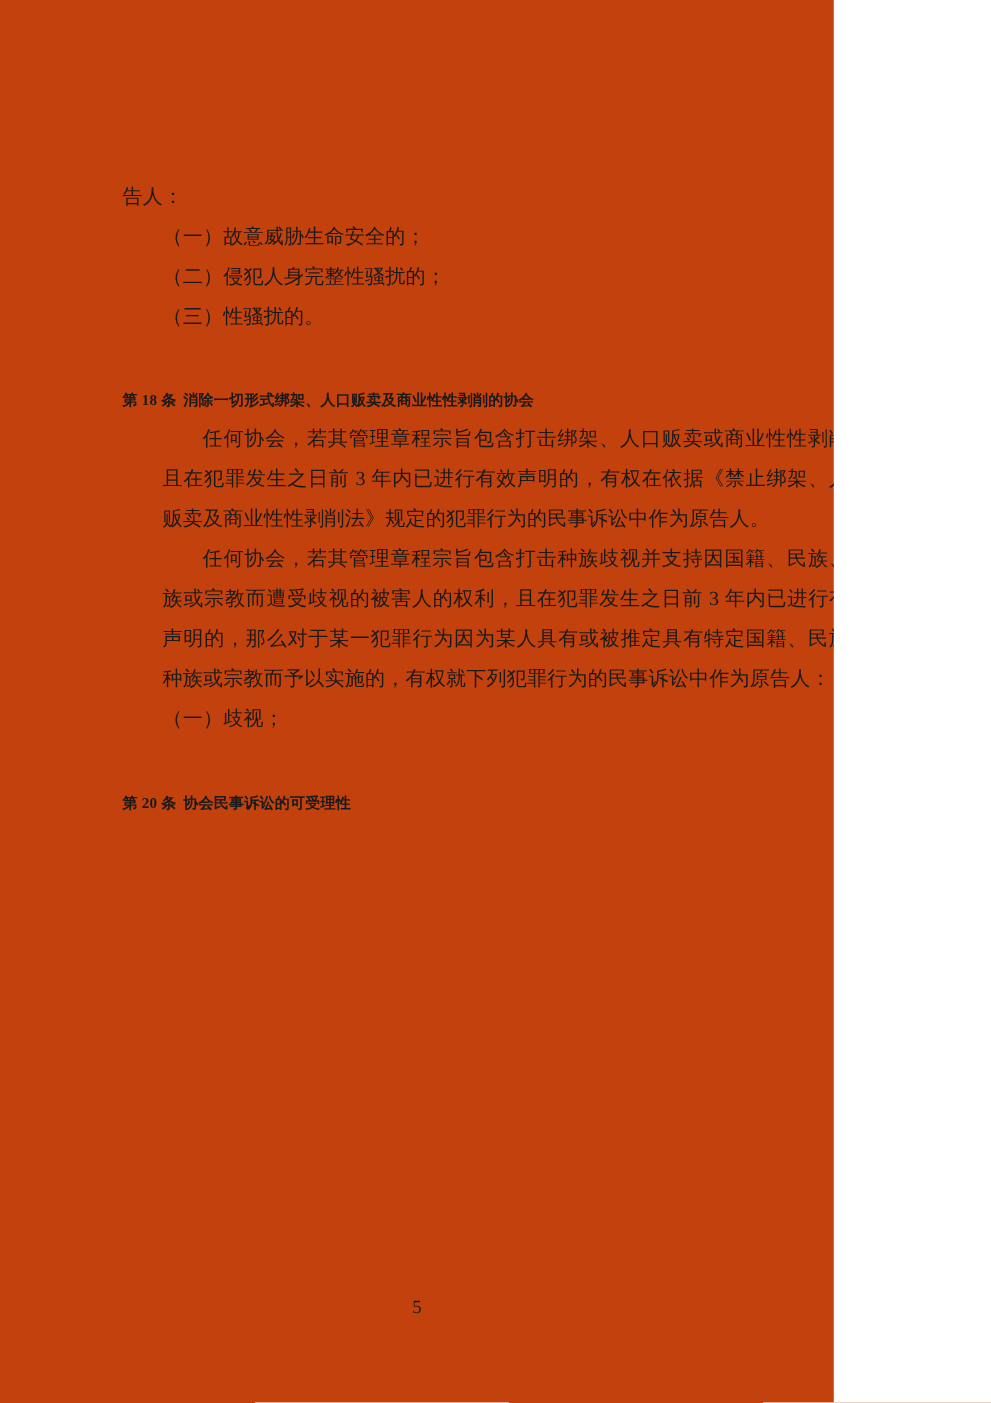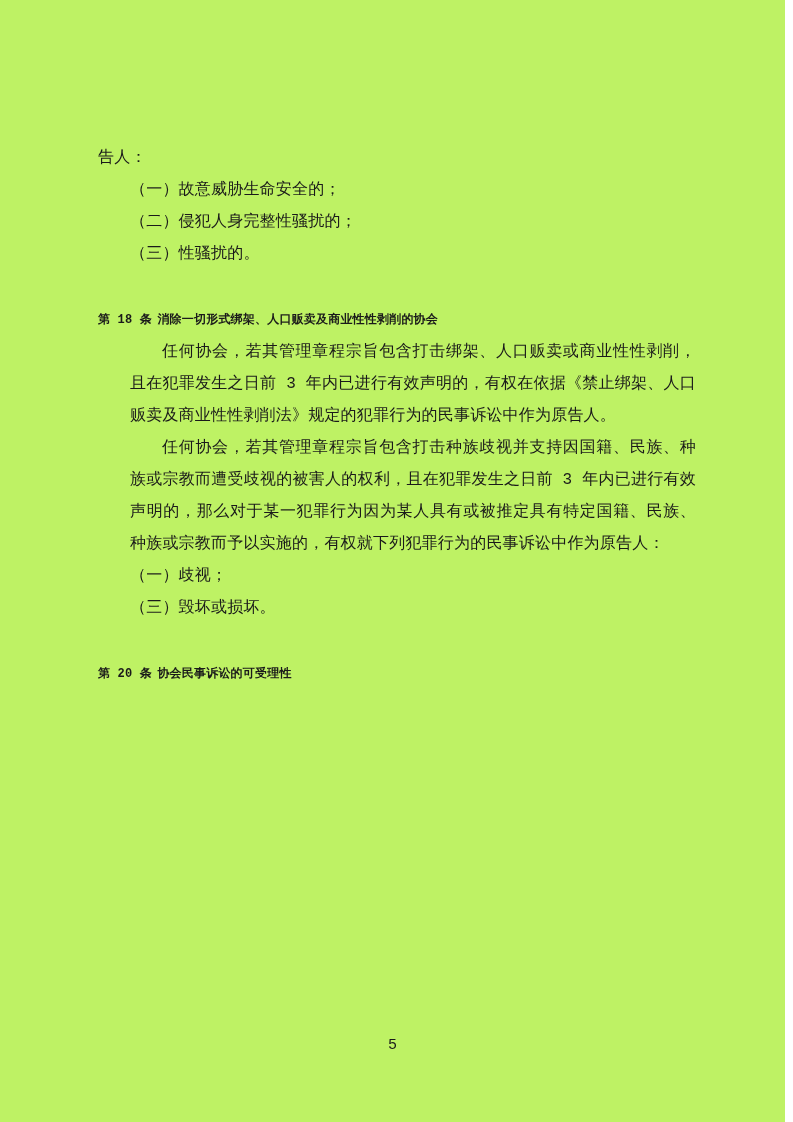--- a/index.html
+++ b/index.html
@@ -2,24 +2,24 @@
 <html><head>
 <meta charset="utf-8">
 <style>
   html, body {
     margin: 0;
     padding: 0;
     background: #ffffff;
   }
   .page {
     position: relative;
-    width: 785px;
+    width: 667px;
     height: 1122px;
-    background: #bef264;
-    font-family: Liberation Mono, monospace;
+    background: #c2410c;
+    font-family: Liberation Serif, serif;
     color: #1a1a1a;
     overflow: hidden;
   }
   .content {
     position: absolute;
     left: 98px;
     top: 142px;
     width: 598px;
     font-size: 16px;
     line-height: 32px;
@@ -68,21 +68,20 @@
     <p class="list-item">（二）侵犯人身完整性骚扰的；</p>
     <p class="list-item">（三）性骚扰的。</p>
 
     <h2 class="article-heading" style="font-size:12px;">
       <span class="heading-number">第 18 条</span><span class="heading-title">消除一切形式绑架、人口贩卖及商业性性剥削的协会</span>
     </h2>
     <p class="body-text indent">任何协会，若其管理章程宗旨包含打击绑架、人口贩卖或商业性性剥削，且在犯罪发生之日前 3 年内已进行有效声明的，有权在依据《禁止绑架、人口贩卖及商业性性剥削法》规定的犯罪行为的民事诉讼中作为原告人。</p>
 
     <p class="body-text indent">任何协会，若其管理章程宗旨包含打击种族歧视并支持因国籍、民族、种族或宗教而遭受歧视的被害人的权利，且在犯罪发生之日前 3 年内已进行有效声明的，那么对于某一犯罪行为因为某人具有或被推定具有特定国籍、民族、种族或宗教而予以实施的，有权就下列犯罪行为的民事诉讼中作为原告人：</p>
     <p class="list-item">（一）歧视；</p>
-    <p class="list-item">（三）毁坏或损坏。</p>
 
     <h2 class="article-heading" style="font-size:12px;">
       <span class="heading-number">第 20 条</span><span class="heading-title">协会民事诉讼的可受理性</span>
     </h2>
 
   </div>
 
   <div class="page-number">5</div>
 </div>
 

